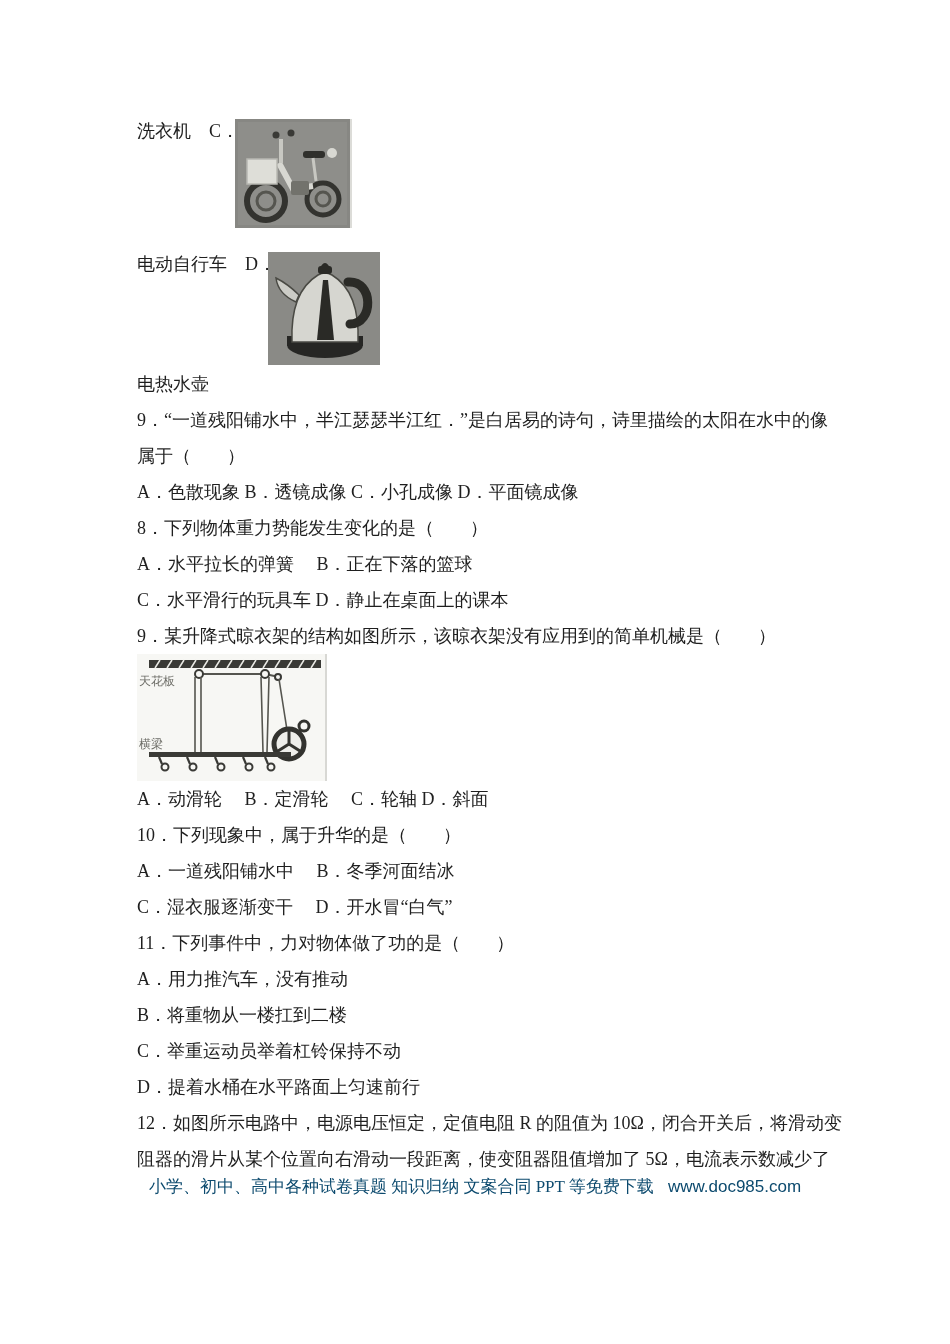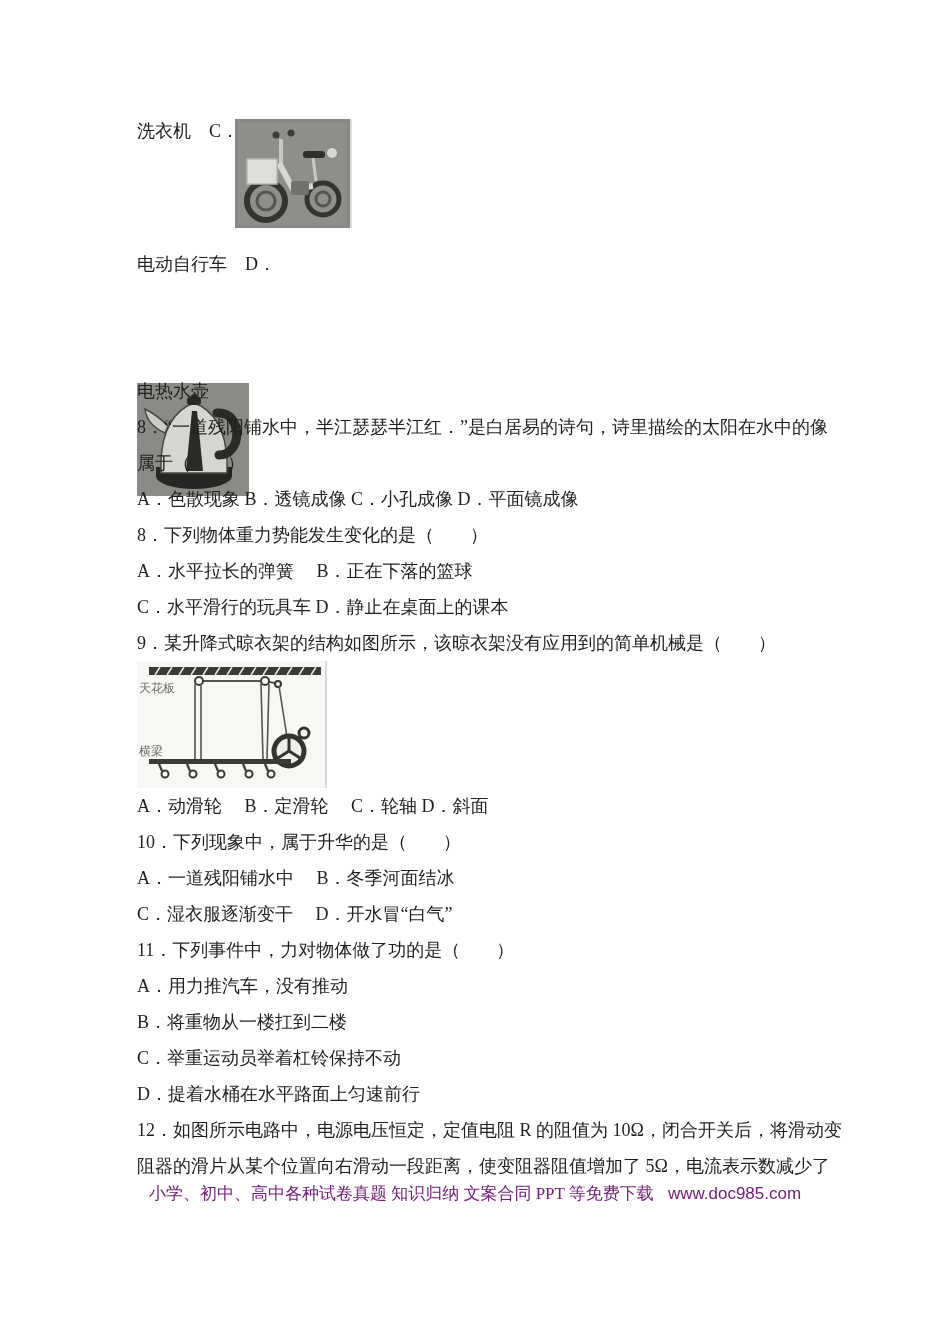--- a/index.html
+++ b/index.html
@@ -6,33 +6,33 @@
   html,body { background:#ffffff; }
   .page {
     width:950px; height:1344px; background:#ffffff; position:relative;
     font-family:"Liberation Serif","DejaVu Serif",serif;
     color:#1f1f1f; font-size:18px; overflow:hidden;
   }
   .content { padding:119px 130px 0 137px; }
   .line { height:36px; line-height:36px; white-space:nowrap; }
   .fig-row { display:flex; }
   .row-c { height:109px; }
-  .row-d { height:113px; margin-top:24px;flex-direction:column; }
+  .row-d { height:113px; margin-top:24px; }
   .fig-label { white-space:nowrap; }
   .label-c { width:98px; flex:0 0 98px; }
   .label-d { width:131px; flex:0 0 131px; }
   .photo { flex:0 0 auto; font-size:0; }
   .photo.bike { width:117px; height:109px; }
   .photo.kettle { width:112px; height:113px; }
-  .caption-line { margin-top:8px; }
+  .caption-line { margin-top:1px; }
   .rack-fig { width:190px; height:127px; font-size:0;text-align:right; }
   svg text { font-family:"Liberation Serif","DejaVu Serif",serif; }
   .footer {
     margin-top:-4px; text-align:center; font-size:17px; line-height:28px;
-    color:#701a75; white-space:nowrap;
+    color:#0c4a6e; white-space:nowrap;
   }
   .footer .url {
     margin-left:14px;
     font-family:"Liberation Sans","DejaVu Sans",sans-serif;
   }
 </style>
 </head>
 <body>
 
 <div class="page">
@@ -74,21 +74,21 @@
           <rect x="50" y="14" width="14" height="8" rx="3" fill="#2a2a26"></rect>
           <path d="M52 16 Q 57 6 62 16 Z" fill="#2a2a26"></path>
           <path d="M28 50 Q 10 42 8 26 Q 20 32 31 43 Z" fill="#ccccc6" stroke="#4a4a44" stroke-width="1.5"></path>
           <path d="M80 30 C 106 28 106 72 82 72" fill="none" stroke="#2a2a26" stroke-width="9" stroke-linecap="round"></path>
         </svg>
       </div>
     </div>
 
     <div class="line caption-line">电热水壶</div>
 
-    <div class="line">8．“一道残阳铺水中，半江瑟瑟半江红．”是白居易的诗句，诗里描绘的太阳在水中的像</div>
+    <div class="line">9．“一道残阳铺水中，半江瑟瑟半江红．”是白居易的诗句，诗里描绘的太阳在水中的像</div>
     <div class="line">属于（　　）</div>
     <div class="line">A．色散现象 B．透镜成像 C．小孔成像 D．平面镜成像</div>
 
     <div class="line">8．下列物体重力势能发生变化的是（　　）</div>
     <div class="line">A．水平拉长的弹簧　 B．正在下落的篮球</div>
     <div class="line">C．水平滑行的玩具车 D．静止在桌面上的课本</div>
 
     <div class="line">9．某升降式晾衣架的结构如图所示，该晾衣架没有应用到的简单机械是（　　）</div>
 
     <div class="rack-fig">

